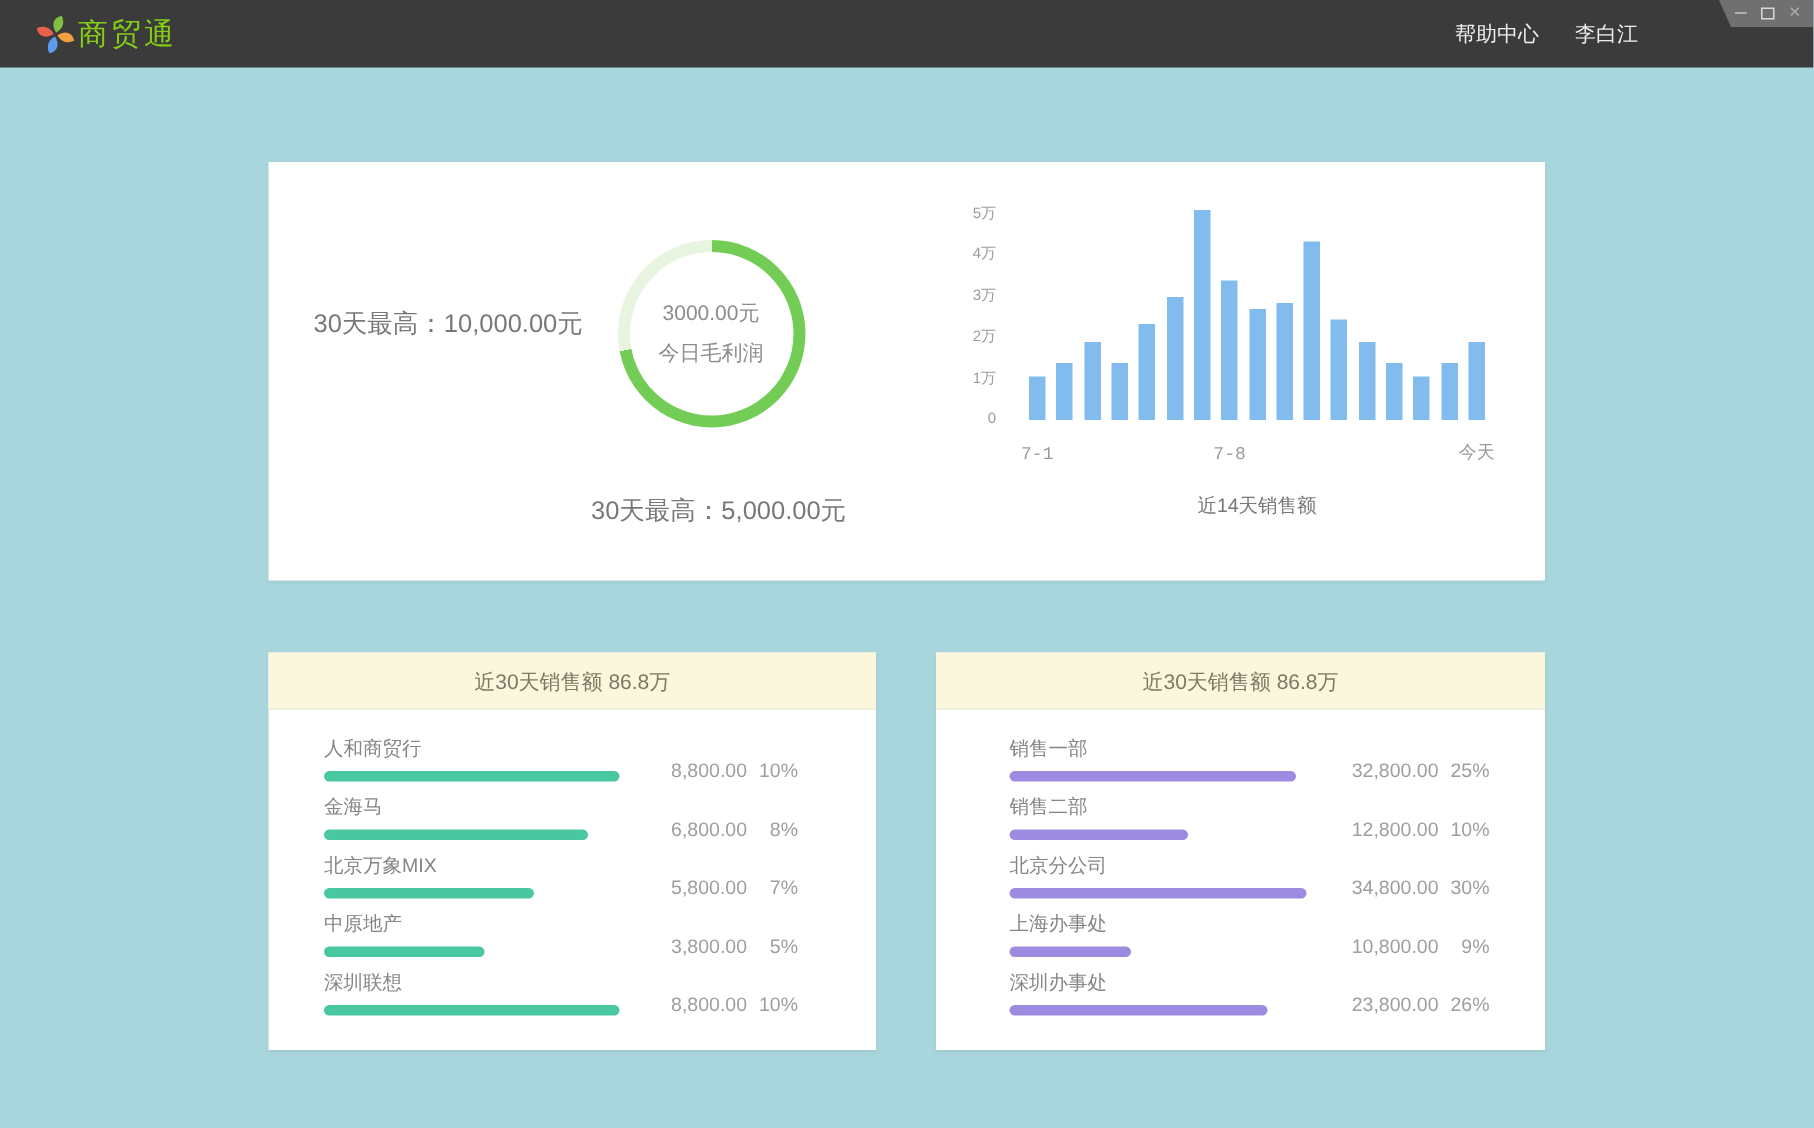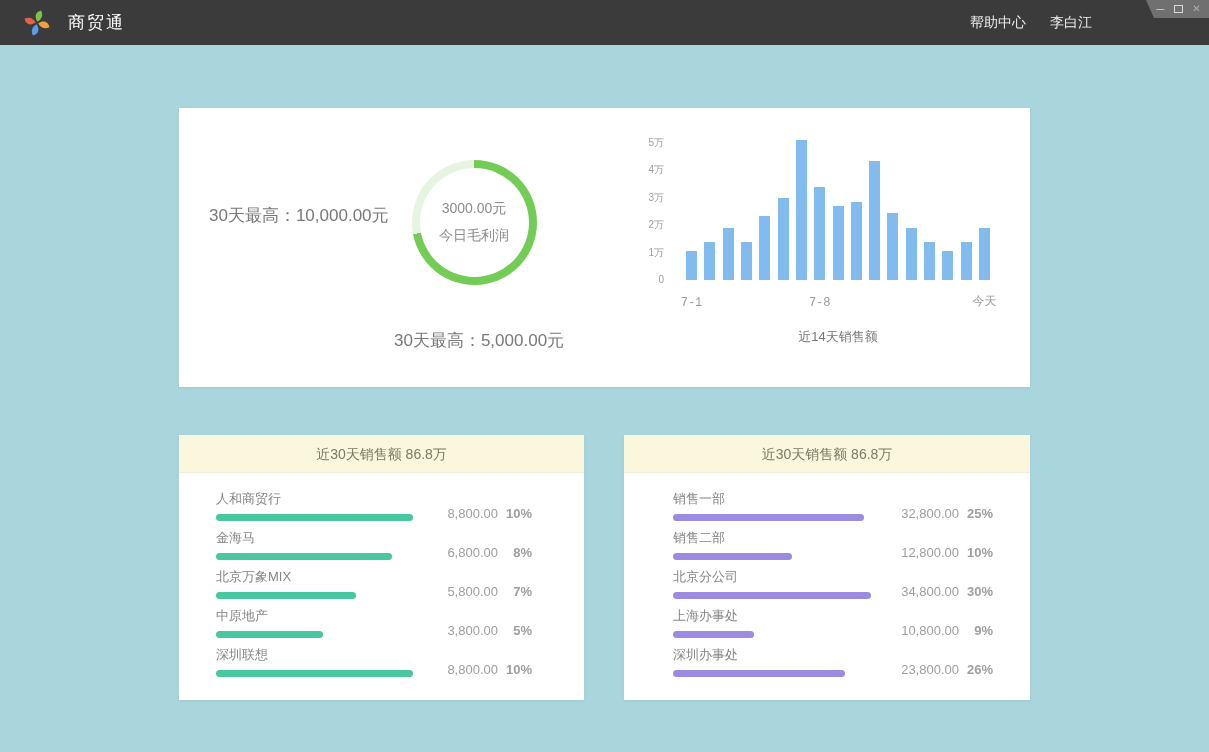--- a/index.html
+++ b/index.html
@@ -8,21 +8,21 @@
     font-family:"Liberation Sans","DejaVu Sans",sans-serif;
     background:#A9D6DC;
   }
   .window { width:1209px; height:752px; position:relative; }
 
   
   .titlebar {
     height:45px; background:#3B3B3B; display:flex; align-items:center; position:relative;
   }
   .logo { width:30px; height:30px; margin-left:22px; flex:0 0 auto; }
-  .app-title { color:#ffffff; font-size:17px; margin-left:16px; letter-spacing:2px; }
+  .app-title { color:#84cc16; font-size:20px; letter-spacing:2px; }
   .tb-right {
     position:absolute; right:117px; top:0; height:45px;
     display:flex; align-items:center; gap:24px;
     color:#EDEDED; font-size:14px;
   }
   .tb-link { cursor:pointer; }
   .win-controls {
     position:absolute; right:0; top:0; width:63px; height:18px; background:#707070;
     clip-path:polygon(0 0,100% 0,100% 100%,8px 100%);
     display:flex; align-items:center; justify-content:flex-end; gap:7px; padding-right:7px;
@@ -70,21 +70,21 @@
 
   
   .rank-list { padding-top:18px; }
   .rank-row { display:flex; justify-content:space-between; align-items:flex-end; margin-bottom:9px; }
   .rank-card[data-rank-card="0"] .rank-row { padding-left:37px; padding-right:52px; }
   .rank-card[data-rank-card="1"] .rank-row { padding-left:49px; padding-right:37px; }
   .rank-name { font-size:13px; color:#858585; line-height:16px; margin-bottom:7px; }
   .rank-bar { height:7px; border-radius:4px; }
   .rank-vals { display:flex; font-size:13px; color:#9E9E9E; line-height:15px; padding-bottom:0px; }
   .rank-amount { display:inline-block; width:80px; text-align:right; }
-  .rank-pct { display:inline-block; width:34px; text-align:right;font-weight:bold; }
+  .rank-pct { display:inline-block; width:34px; text-align:right; }
 </style>
 </head>
 <body>
 
 <div class="window">
 
   <div class="titlebar">
     <svg class="logo" viewBox="0 0 36 36">
       <g>
         <path d="M18.5 16.5 C14.5 10.5 16 4.5 23 3 C25.5 8.5 24 13.5 18.5 16.5 Z" fill="#7FC241"></path>

